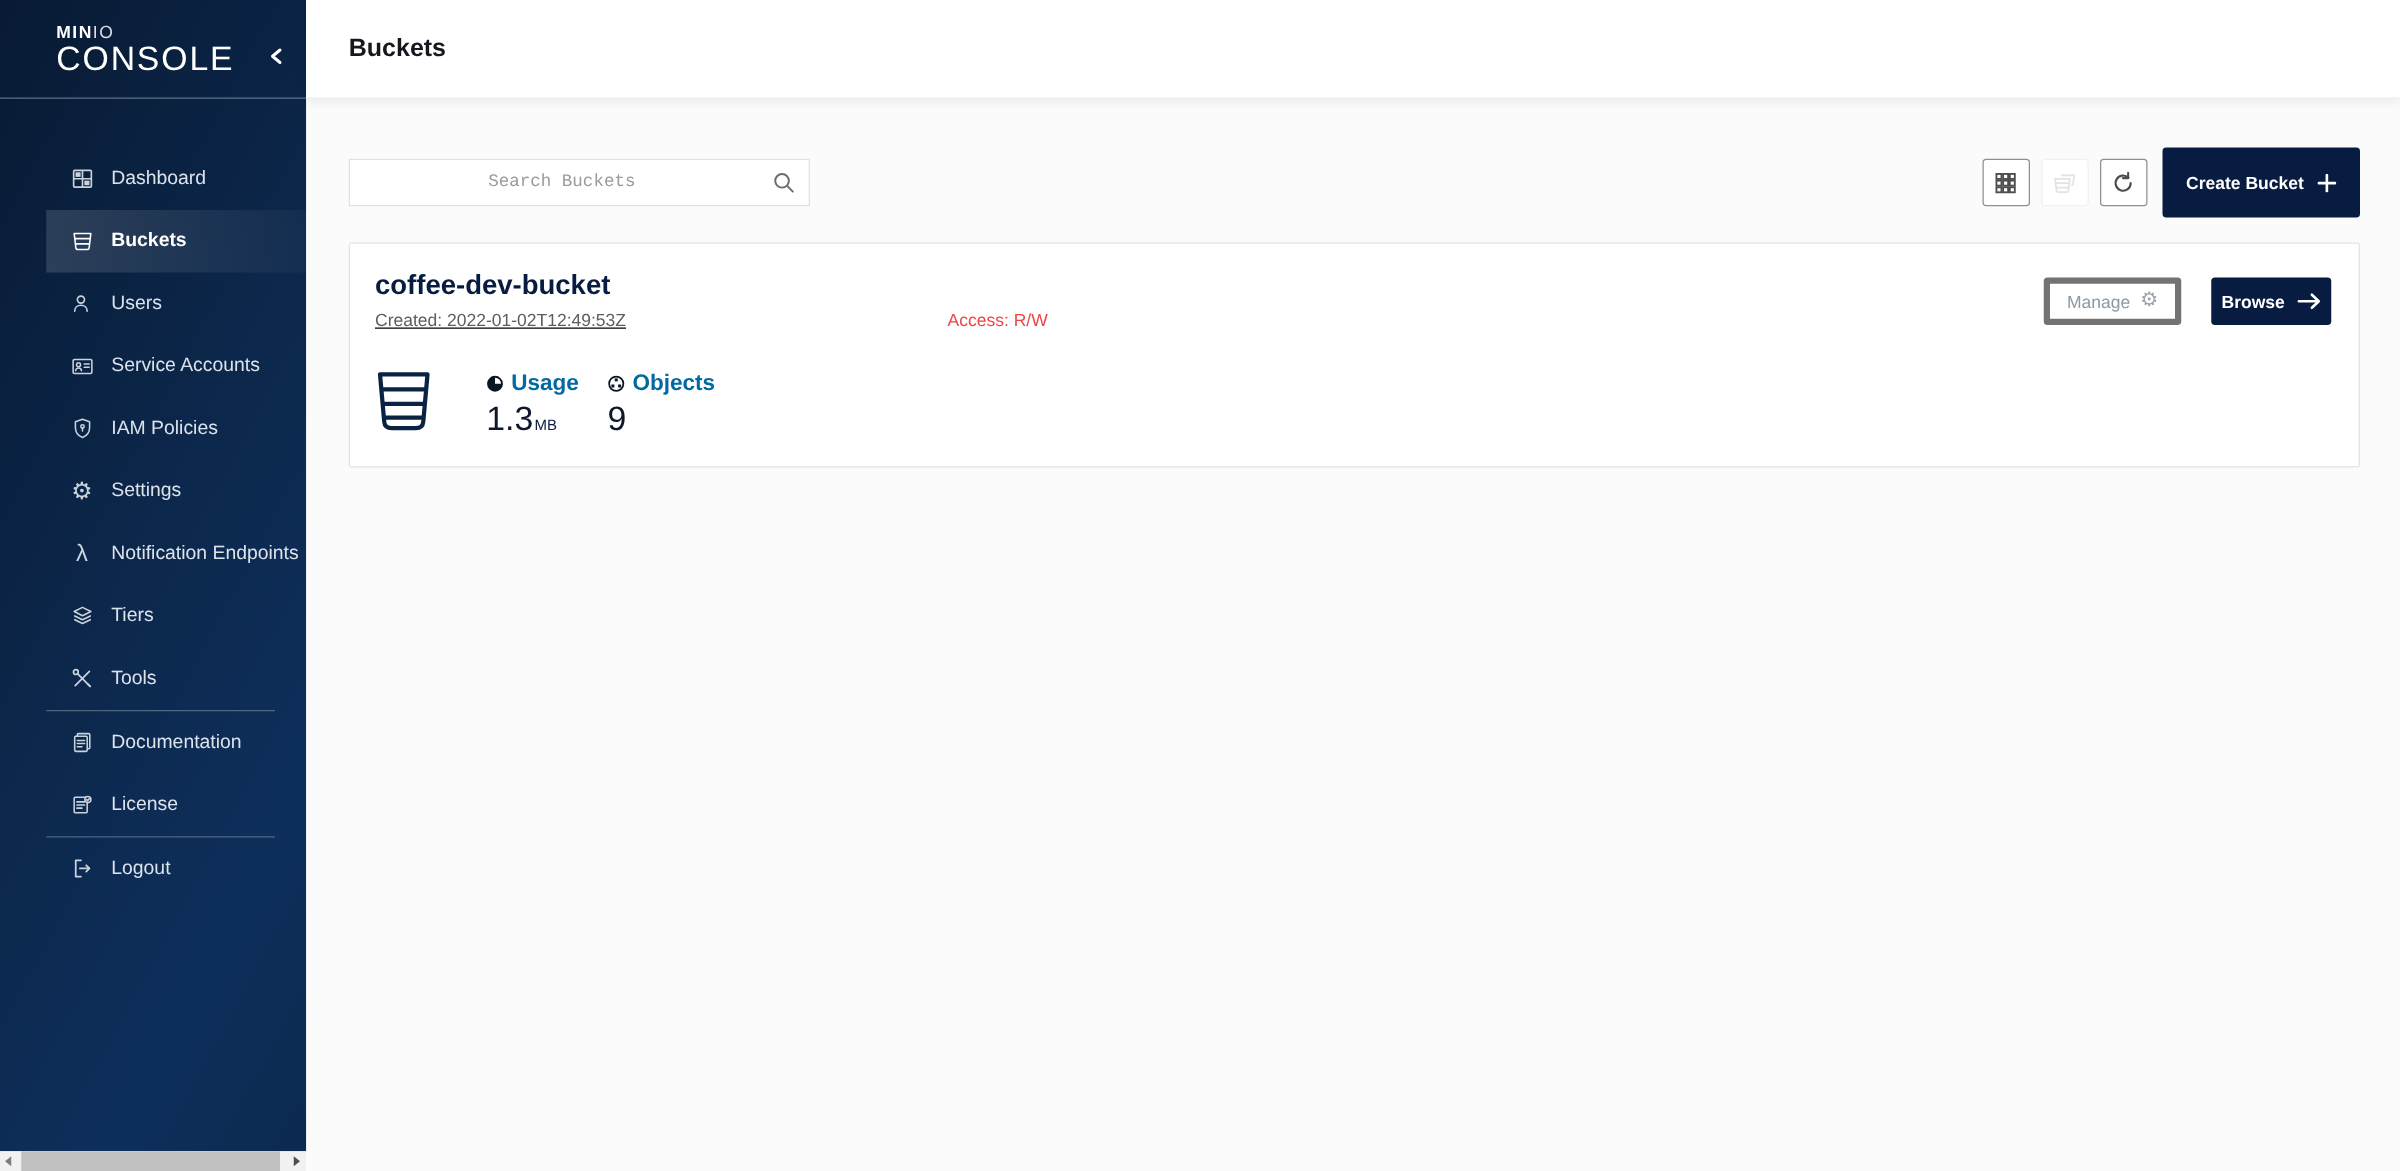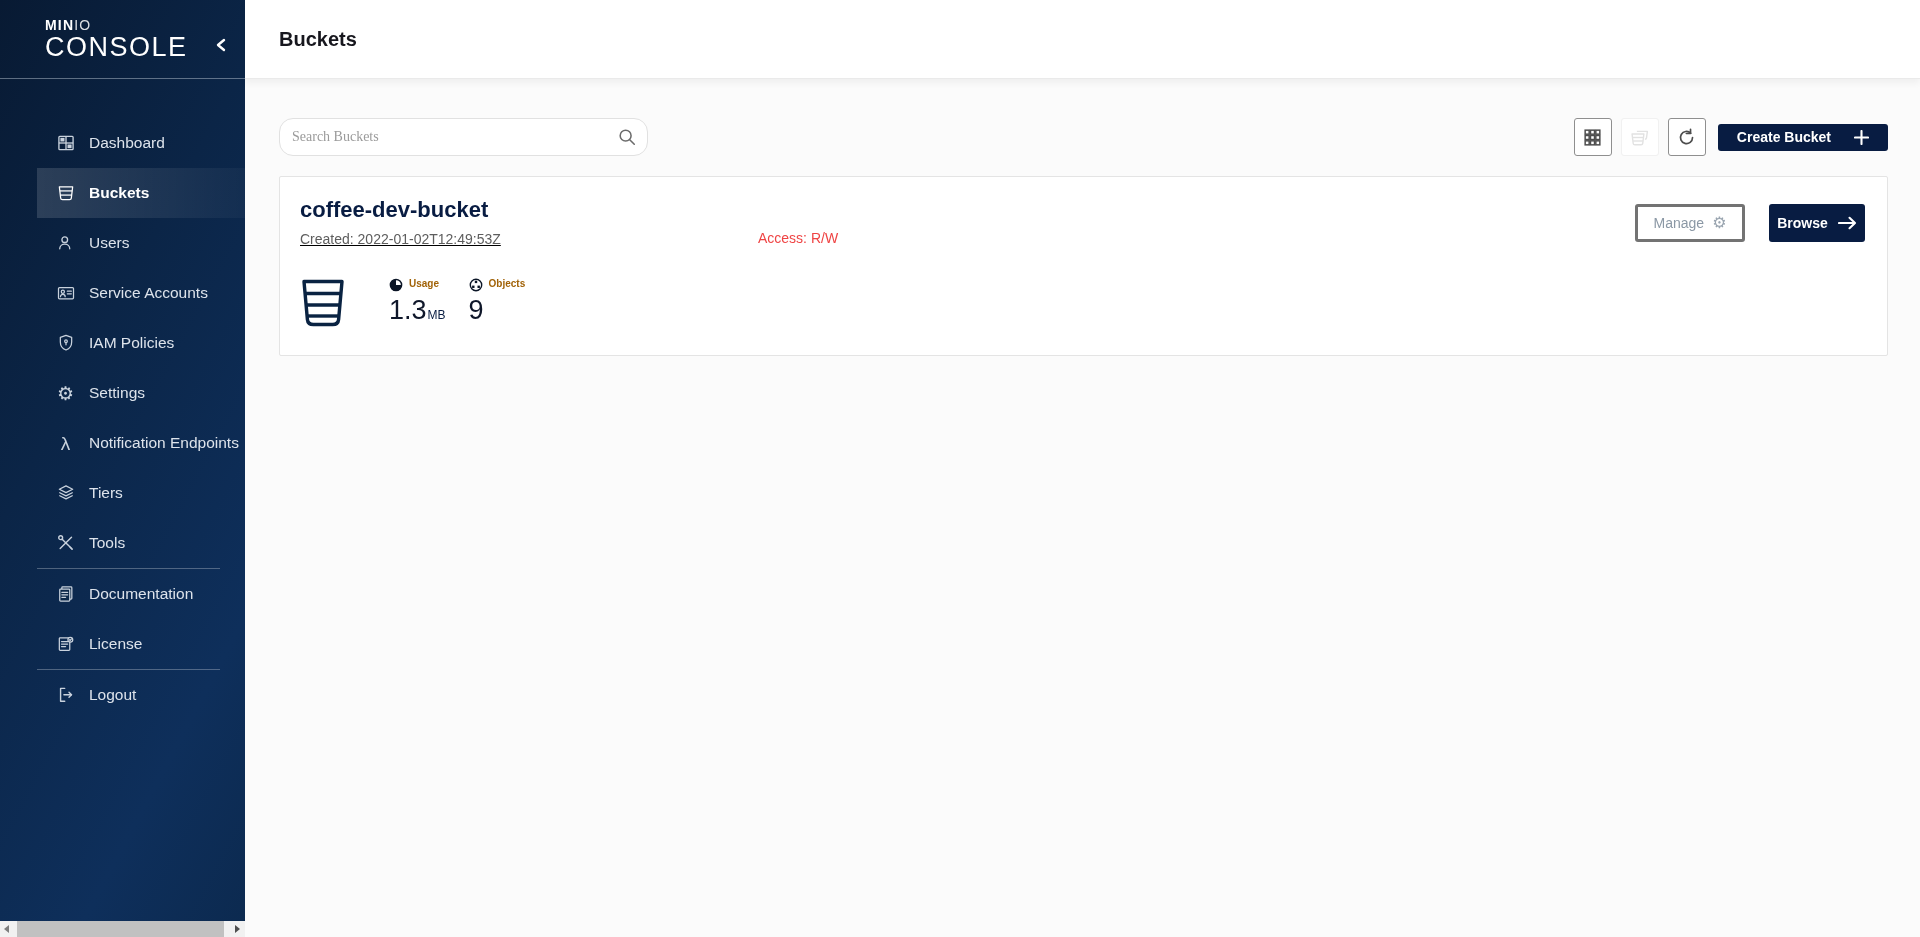--- a/index.html
+++ b/index.html
@@ -42,56 +42,56 @@
   
   .main { position:absolute; left:245px; top:0; width:1675px; height:937px; background:#fbfbfb; }
   .page-header { height:79px; background:#fff; border-bottom:1px solid #eaeaea;
                  box-shadow:0 4px 7px rgba(0,0,0,0.05);
                  display:flex; align-items:center; padding-left:34px; position:relative; z-index:3; }
   .page-title { font-size:20px; font-weight:700; color:#17171e; }
 
   .content { padding:39px 32px 0 34px; }
   .toolbar { display:flex; align-items:center; }
   .search-wrap { position:relative; width:369px; }
-  .search-input { width:100%; height:38px; background:#fff; border:1px solid #e1e1e1; border-radius:14px;
+  .search-input { width:100%; height:38px; background:#fff; border:1px solid #e1e1e1; border-radius:0;
                   padding:0 40px 0 12px; font-size:14px; color:#333; outline:none;
-                  font-family:Liberation Serif, serif; }
+                  font-family:Liberation Mono, monospace;text-align:center; }
   .search-input::placeholder { color:#9b9b9b; }
   .search-icon { position:absolute; right:11px; top:9px; }
   .toolbar-spacer { flex:1; }
   .icon-btn { width:38px; height:38px; background:#fff; border:1px solid #8f8f8f; border-radius:3px;
               display:flex; align-items:center; justify-content:center; margin-left:9px; cursor:pointer; }
   .icon-btn.disabled { border-color:#f1f1f1; cursor:default; }
-  .create-btn { height:27px; margin-left:12px; padding:0 19px; background:#081C42; border:none;
+  .create-btn { height:56px; margin-left:12px; padding:0 19px; background:#081C42; border:none;
                 border-radius:3px; color:#fff; font-size:14px; font-weight:600;
-                display:flex; align-items:center; gap:23px; cursor:pointer;
+                display:flex; align-items:center; gap:11px; cursor:pointer;
                 font-family:"Liberation Sans", sans-serif; }
 
   
   .bucket-card { position:relative; margin-top:20px; height:180px; background:#fff;
                  border:1px solid #e4e4e4; border-radius:2px; padding:20px 22px 0 20px; }
   .bucket-name { font-size:22px; font-weight:700; color:#081C42; cursor:pointer; }
   .bucket-meta { position:relative; margin-top:7px; height:17px;text-decoration:underline; }
   .bucket-created { font-size:14px; color:#5d5d5d; }
   .bucket-access { position:absolute; left:458px; top:0; font-size:14px; color:#ef4444; }
 
   .manage-btn { position:absolute; top:27px; right:142px; width:110px; height:38px; background:#fff;
-                border:3px solid #737373; border-radius:3px; color:#8b98a5; font-size:14px;
+                border:5px solid #737373; border-radius:3px; color:#8b98a5; font-size:14px;
                 display:flex; align-items:center; justify-content:center; gap:8px; cursor:pointer;
                 font-family:"Liberation Sans", sans-serif; }
   .manage-btn .gear-glyph { font-size:16px; line-height:16px; color:#9aa5b0; }
   .browse-btn { position:absolute; top:27px; right:22px; width:96px; height:38px; background:#081C42;
                 border:none; border-radius:3px; color:#fff; font-size:14px; font-weight:600;
                 display:flex; align-items:center; justify-content:center; gap:10px; cursor:pointer;
                 font-family:"Liberation Sans", sans-serif; }
 
   .bucket-body { position:absolute; left:20px; top:101px; display:flex; align-items:flex-start; }
   .big-bucket { margin-right:43px; }
   .metric { margin-right:23px; }
-  .metric-label { display:flex; align-items:flex-start; gap:6px; font-size:10px; font-weight:600; color:#a16207; }
+  .metric-label { display:flex; align-items:center; gap:6px; font-size:18px; font-weight:600; color:#0369a1; }
   .metric-value { margin-top:3px; display:flex; align-items:flex-end; }
   .metric-number { font-size:27px; line-height:30px; color:#0f172a; }
   .metric-unit { font-size:12px; color:#081C42; margin-left:1px; padding-bottom:3px; }
 
   svg { display:block; }
 </style>
 </head>
 <body>
 
 <div class="app">

